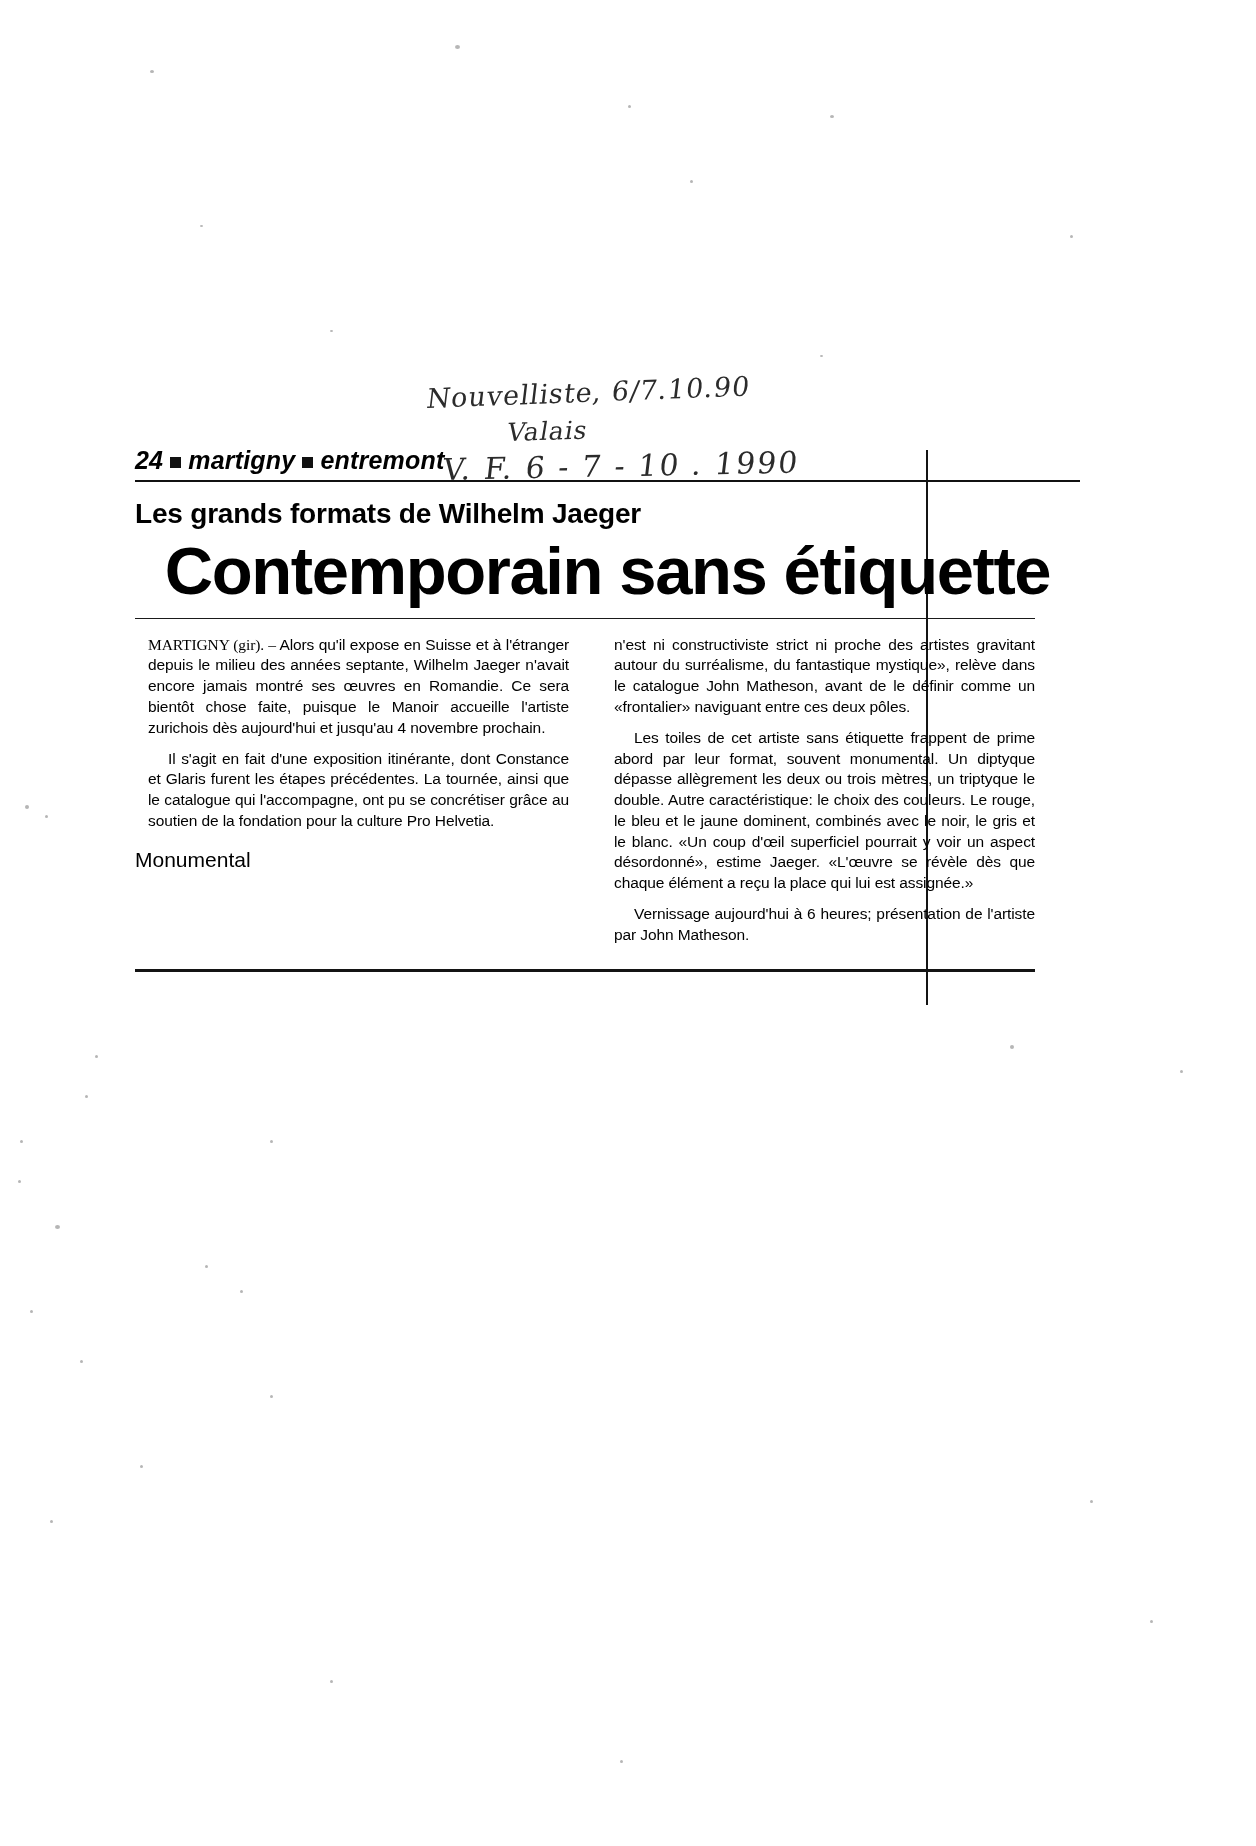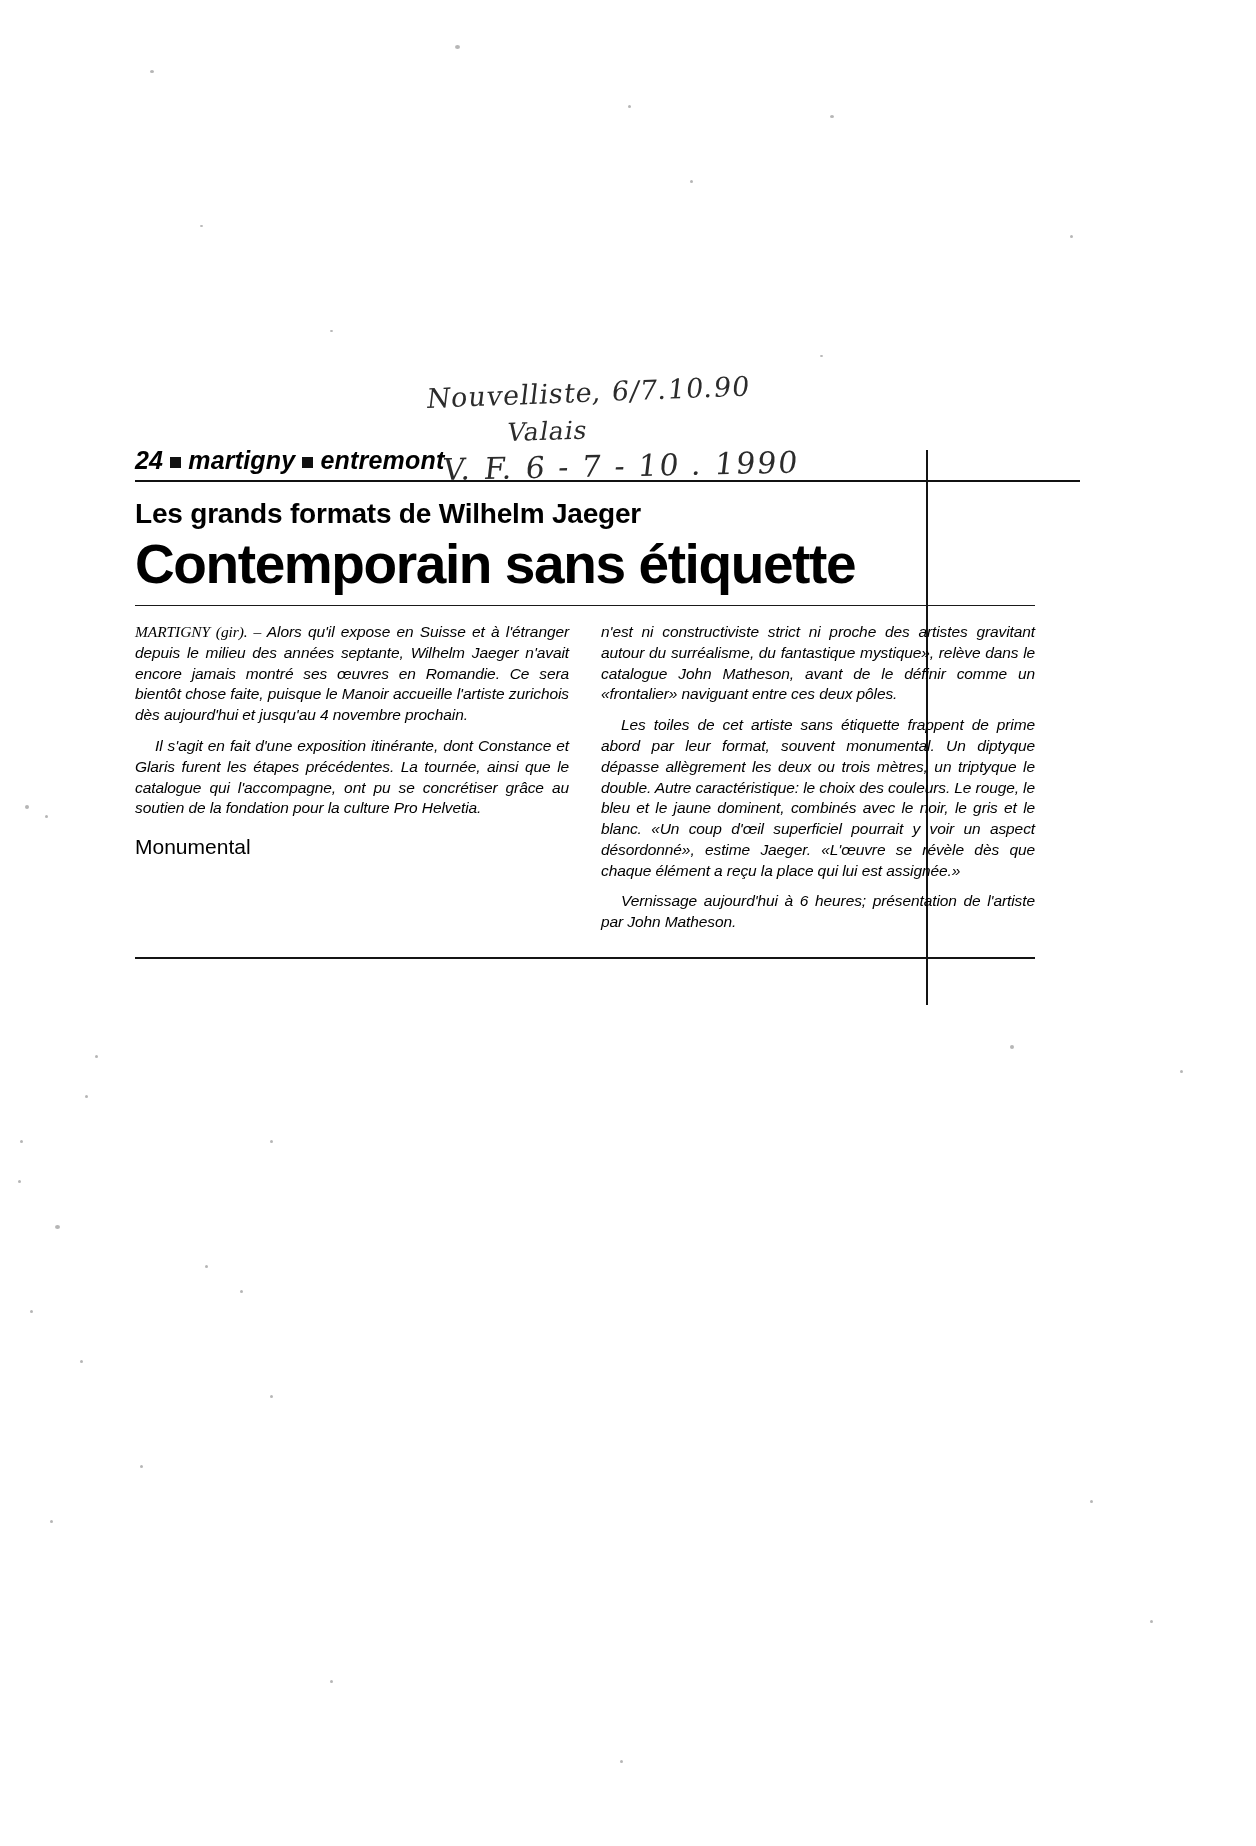--- a/index.html
+++ b/index.html
@@ -107,24 +107,25 @@
   .kicker {
     font-family: "Liberation Sans", sans-serif;
     font-weight: bold;
     font-size: 28px;
     margin: 16px 0 0 0;
     letter-spacing: -.2px;
   }
   .headline {
     font-family: "Liberation Sans", sans-serif;
     font-weight: bold;
-    font-size: 55px;
+    font-size: 67px;
     line-height: 1.04;
     letter-spacing: -1.4px;
     margin: 6px 0 0 0;
+    text-align: center;
   }
 
   .standfirst {
     font-family: "Liberation Serif", serif;
     font-size: 23.5px;
     line-height: 1.32;
     margin: 18px 0 0 0;
     width: 900px;
   }
   .rule-thin {
@@ -137,27 +138,26 @@
   .columns {
     display: flex;
     gap: 32px;
     margin-top: 16px;
     width: 900px;
   }
   .col {
     width: 434px;
   }
   .col p {
-    margin: 0 0 10px 0;
+    margin: 0 0 10px 13px;
     font-family: "Liberation Sans", sans-serif;
     font-size: 15.5px;
     line-height: 1.34;
     text-align: justify;
     letter-spacing: -.1px;
-    font-style: italic;
   }
   .col p.indent {
     text-indent: 20px;
   }
   .lead-label {
     font-family: "Liberation Serif", serif;
     font-size: 15.5px;
   }
   .subhead {
     font-family: "Liberation Sans", sans-serif;

